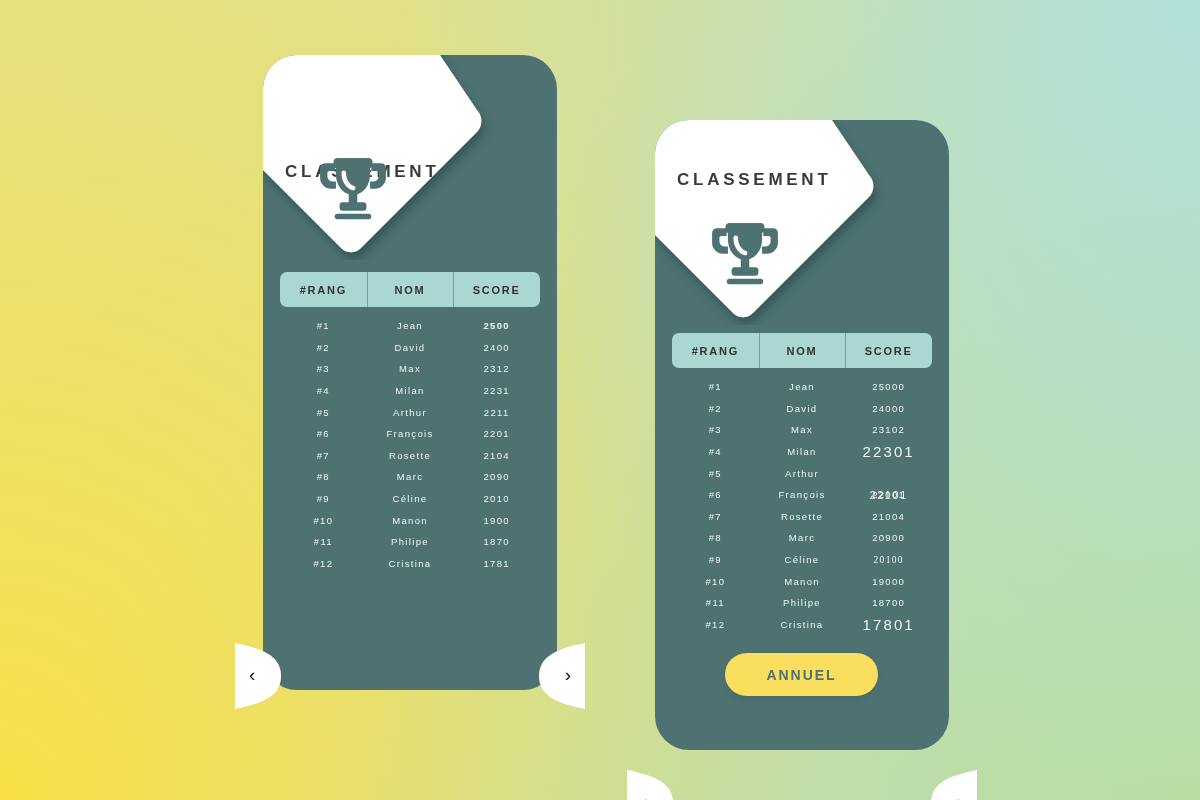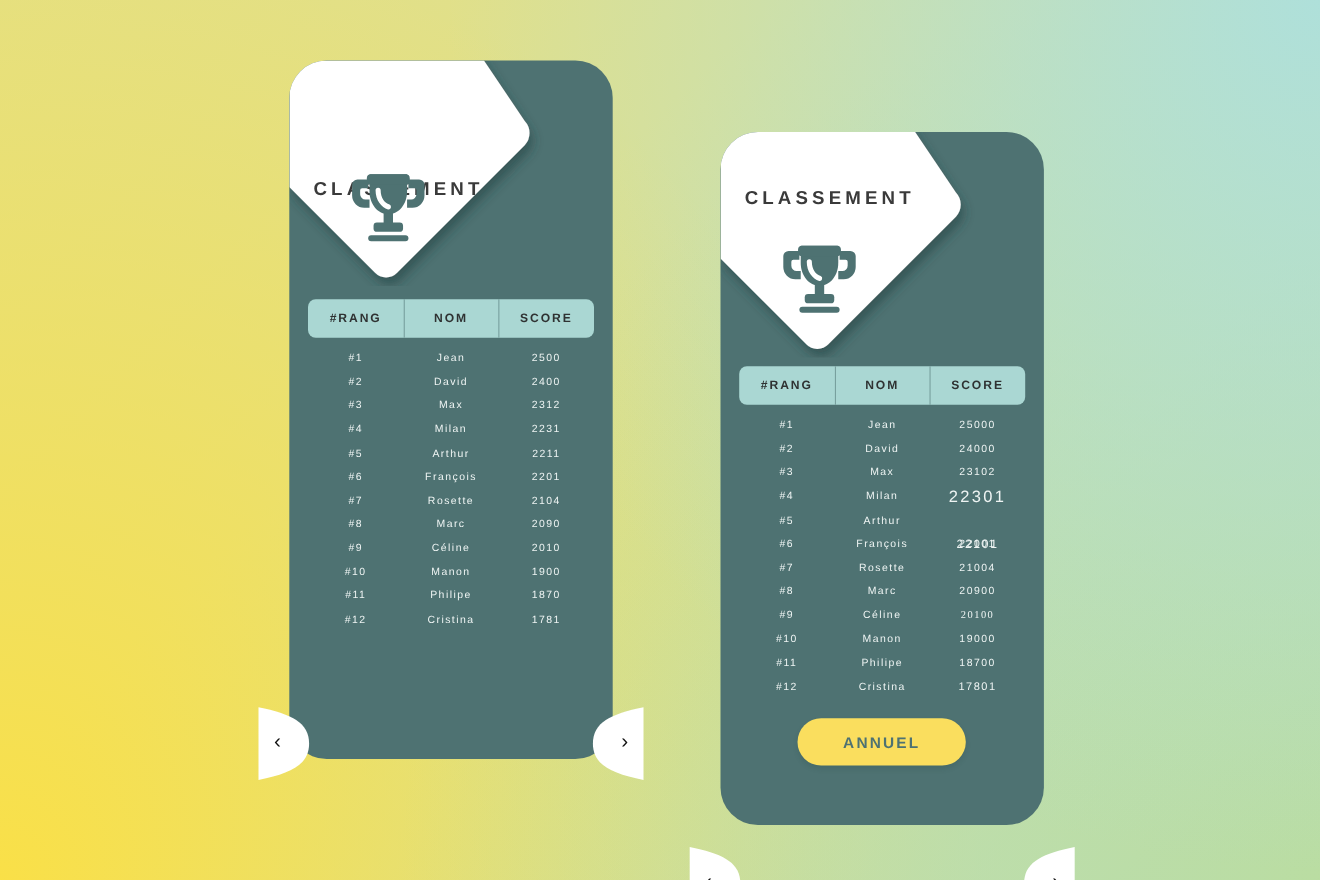--- a/index.html
+++ b/index.html
@@ -175,21 +175,21 @@
       <div class="table" style="left:17px; top:217px; width:260px;">
         <div class="thead" style="height:35px;">
           <div class="th" style="font-size:11px;">#RANG</div>
           <div class="th" style="font-size:11px;">NOM</div>
           <div class="th" style="font-size:11px;">SCORE</div>
         </div>
         <div id="tbody-0" style="margin-top:8px;">
             <div class="trow" style="height: 21.6px; align-items: center;">
               <div class="td" style="font-size: 9.5px;">#1</div>
               <div class="td" style="font-size: 9.5px;">Jean</div>
-              <div class="td" style="font-size: 9.5px;">2500</div>
+              <div class="td" style="font-size: 9.5px; font-weight: bold;">2500</div>
             </div>
             <div class="trow" style="height: 21.6px; align-items: center;">
               <div class="td" style="font-size: 9.5px;">#2</div>
               <div class="td" style="font-size: 9.5px;">David</div>
               <div class="td" style="font-size: 9.5px;">2400</div>
             </div>
             <div class="trow" style="height: 21.6px; align-items: center;">
               <div class="td" style="font-size: 9.5px;">#3</div>
               <div class="td" style="font-size: 9.5px;">Max</div>
               <div class="td" style="font-size: 9.5px;">2312</div>
@@ -350,21 +350,21 @@
               <div class="td" style="font-size: 9.5px;">19000</div>
             </div>
             <div class="trow" style="height: 21.6px; align-items: center;">
               <div class="td" style="font-size: 9.5px;">#11</div>
               <div class="td" style="font-size: 9.5px;">Philipe</div>
               <div class="td" style="font-size: 9.5px;">18700</div>
             </div>
             <div class="trow" style="height: 21.6px; align-items: center;">
               <div class="td" style="font-size: 9.5px;">#12</div>
               <div class="td" style="font-size: 9.5px;">Cristina</div>
-              <div class="td" style="font-size: 10px; text-align: center;">17801</div>
+              <div class="td" style="font-size: 15px; text-align: center;">17801</div>
             </div>
           </div>
       </div>
 
       <button class="pill" style="left:70px; top:533px; width:153px; height:43px; font-size:14px;">ANNUEL</button>
 
     </div>
   </div>
 
 </div>

